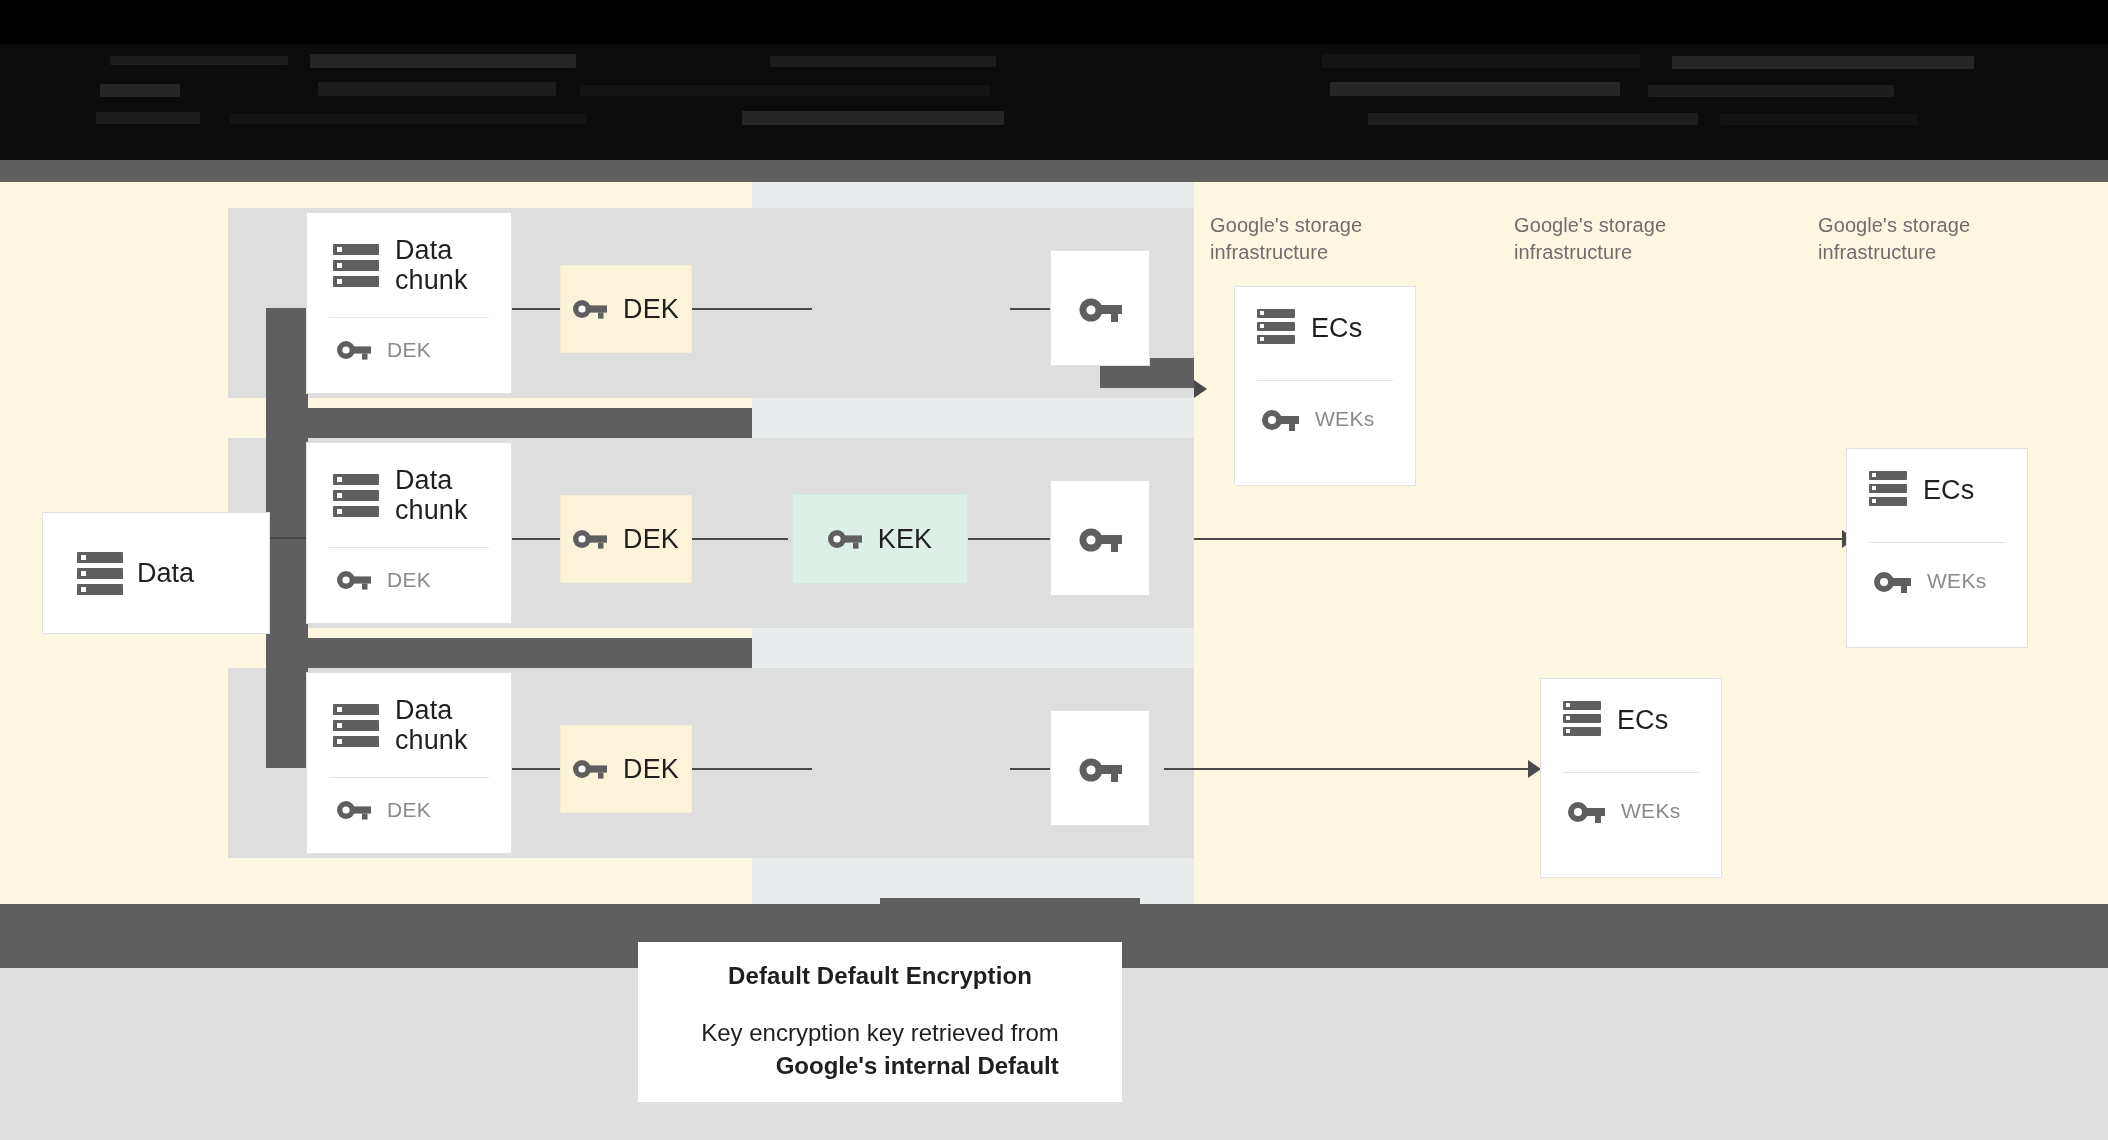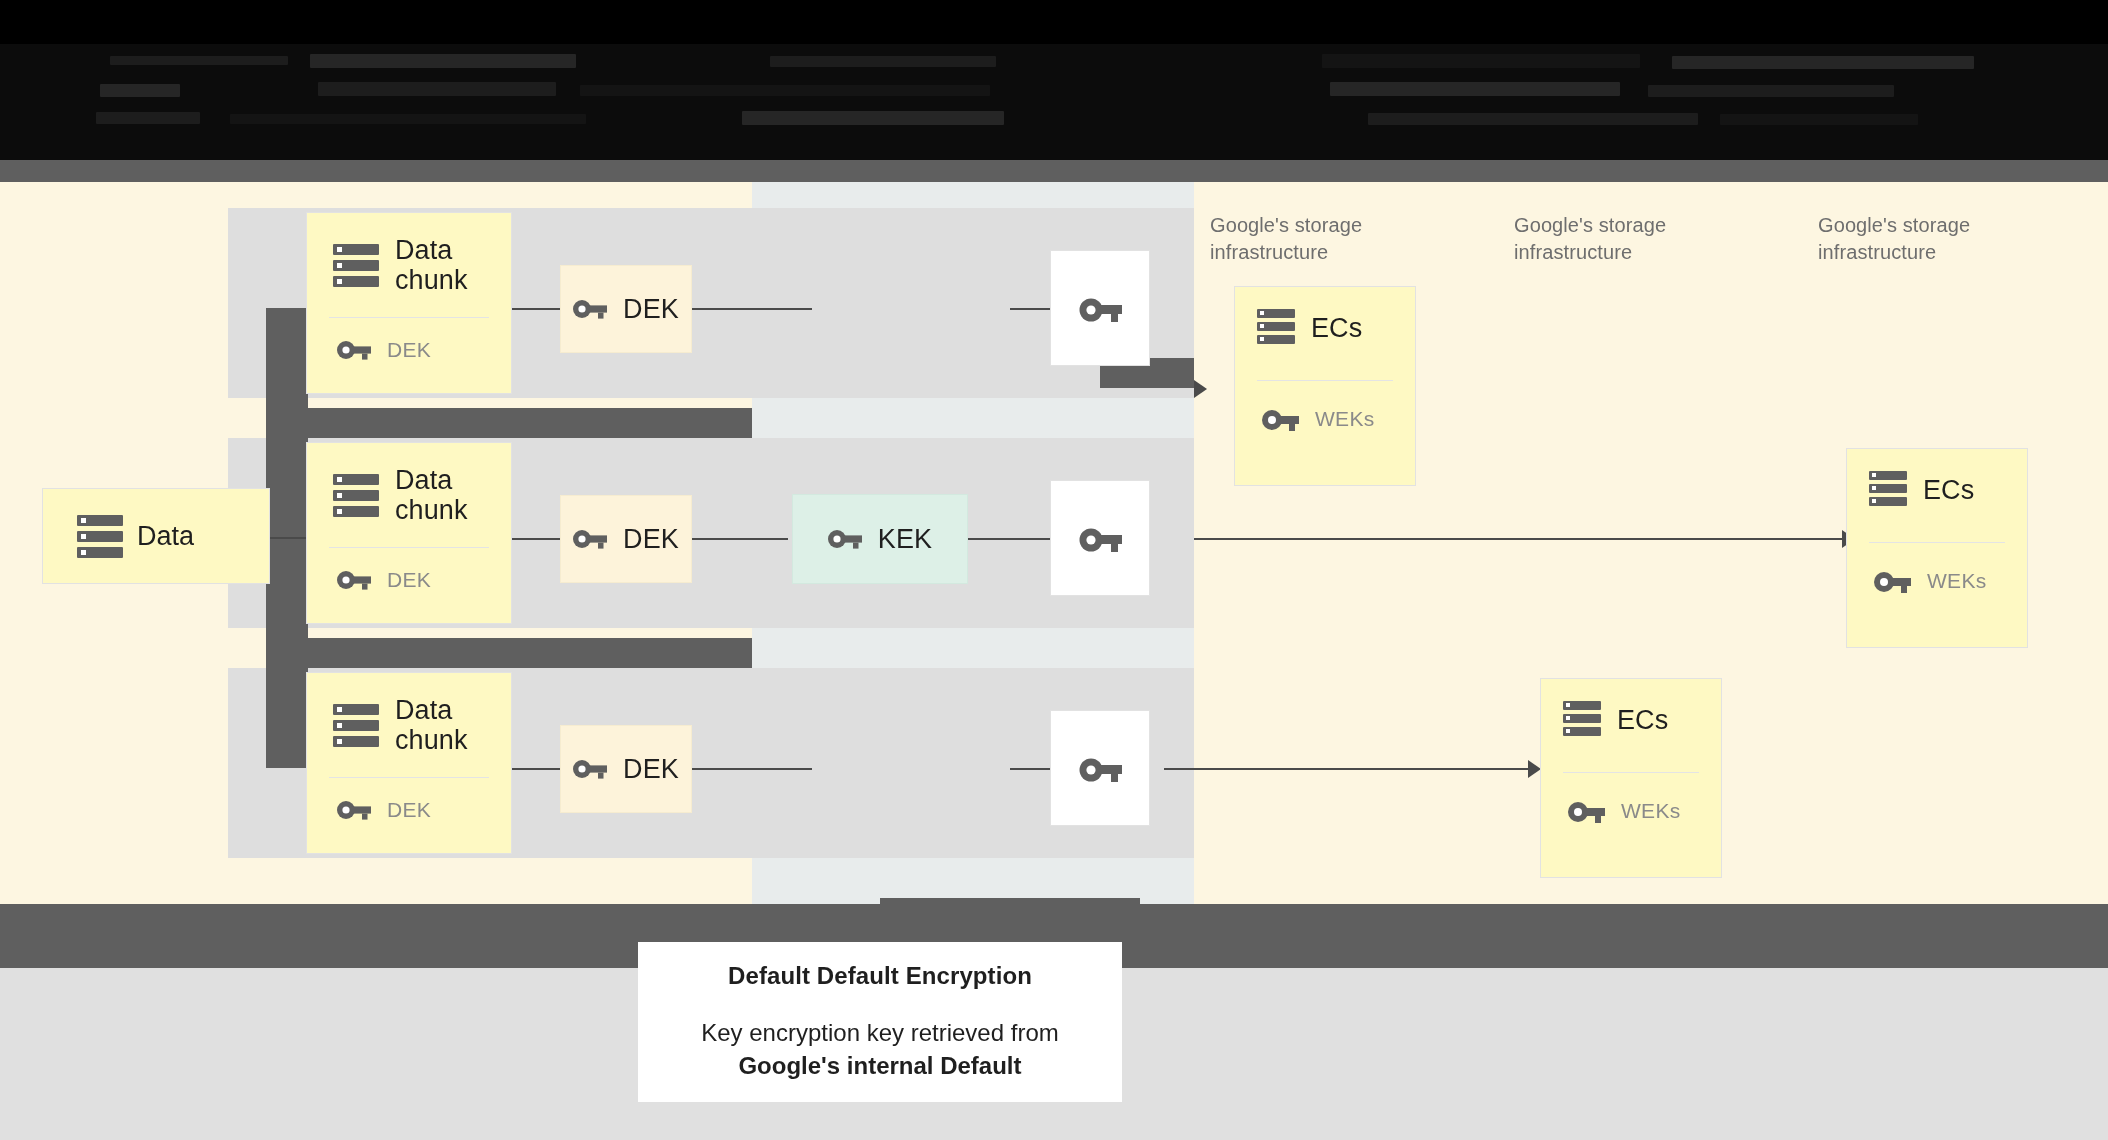--- a/index.html
+++ b/index.html
@@ -26,21 +26,21 @@
   
   .darkbar{position:absolute;background:#5f5f5f;}
 
   
   .line{position:absolute;background:#4a4a4a;height:2px;}
 
   
   .arrow{position:absolute;width:0;height:0;border-top:9px solid transparent;border-bottom:9px solid transparent;border-left:13px solid #4a4a4a;}
 
   
-  .card{position:absolute;background:#fef9c3;border:1px solid #e2e2e2;box-sizing:border-box;}
+  .card{position:absolute;background:#ffffff;border:1px solid #e2e2e2;box-sizing:border-box;}
   .card-row{display:flex;align-items:center;gap:14px;}
   .card-title{display:flex;align-items:center;gap:16px;padding:22px 0 0 26px;}
   .card-title .lbl{font-size:27px;color:#1f1f1f;line-height:1.12;letter-spacing:.1px;}
   .card-div{height:1px;background:#e4e4e4;margin:0 22px;}
   .card-foot{display:flex;align-items:center;gap:16px;padding:0 0 0 30px;}
   .card-foot .lbl{font-size:21px;color:#8a8a8a;letter-spacing:.3px;}
 
   
   .pbox{position:absolute;box-sizing:border-box;display:flex;align-items:center;justify-content:center;gap:16px;}
   .pbox .lbl{font-size:27px;color:#1f1f1f;letter-spacing:.2px;}
@@ -62,21 +62,21 @@
 
   
   .storelbl{position:absolute;font-size:20px;color:#6e6e6e;line-height:1.35;letter-spacing:.1px;}
 
   
   .footbar{position:absolute;left:0;top:904px;width:2108px;height:64px;background:#5f5f5f;}
   .footbg{position:absolute;left:0;top:968px;width:2108px;height:172px;background:#e0e0e0;}
   .caption{position:absolute;left:638px;top:942px;width:484px;height:160px;background:#fff;
            display:flex;flex-direction:column;align-items:center;justify-content:center;gap:26px;}
   .cap-h{font-size:24px;font-weight:bold;color:#1f1f1f;letter-spacing:.1px;}
-  .cap-b{font-size:24px;color:#1f1f1f;text-align:center;line-height:1.38;}
+  .cap-b{font-size:24px;color:#1f1f1f;text-align:right;line-height:1.38;}
   .cap-b b{font-weight:bold;}
 </style>
 </head>
 <body>
 
 <div id="stage">
 
   <div class="hdr-bg"></div>
   <div class="hdr-inner">
     <div class="redline" style="left:110px;  top:12px; width:178px; height:9px;"></div>
@@ -126,21 +126,21 @@
   <div class="line" style="left:1010px;top:768px;width:42px;"></div>
 
   <div class="line" style="left:1194px;top:538px;width:650px;"></div>
   <div class="arrow" style="left:1842px;top:530px;"></div>
 
   <div class="line" style="left:1164px;top:768px;width:366px;"></div>
   <div class="arrow" style="left:1528px;top:760px;"></div>
 
   <div class="arrow" style="left:1194px;top:380px;"></div>
 
-  <div class="card" style="left:42px;top:488px;width:228px;height:96px;display:flex;align-items:center;">
+  <div class="card" style="left:42px;top:512px;width:228px;height:122px;display:flex;align-items:center;">
     <div class="card-row" style="padding-left:34px;">
       <span class="srv">
           <i></i>
           <i></i>
           <i></i>
         </span>
       <span class="lbl" style="font-size:27px;color:#1f1f1f;">Data</span>
     </div>
   </div>
 

